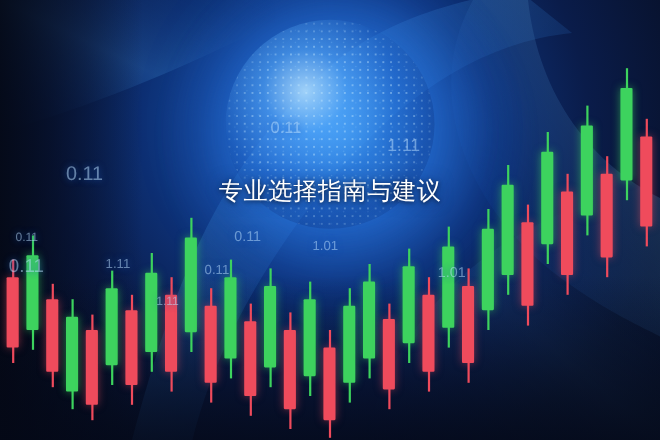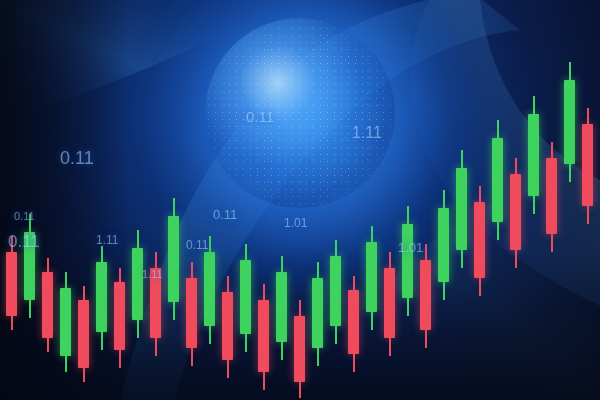--- a/index.html
+++ b/index.html
@@ -305,15 +305,16 @@
       <span class="pricenum" style="left: 284px; top: 216px; font-size: 12px;">1.01</span>
       <span class="pricenum" style="left: 8px; top: 232px; font-size: 17px;">0.11</span>
       <span class="pricenum" style="left: 96px; top: 233px; font-size: 12px;">1.11</span>
       <span class="pricenum" style="left: 186px; top: 238px; font-size: 12px;">0.11</span>
       <span class="pricenum" style="left: 398px; top: 240px; font-size: 13px;">1.01</span>
       <span class="pricenum" style="left: 14px; top: 210px; font-size: 11px;">0.11</span>
       <span class="pricenum" style="left: 142px; top: 268px; font-size: 11px;">1.11</span>
     </div>
 
   <div class="headline">
+    <span class="l2">专业选择指南与建议</span>
   </div>
 
 </div>
 
 </body></html>

